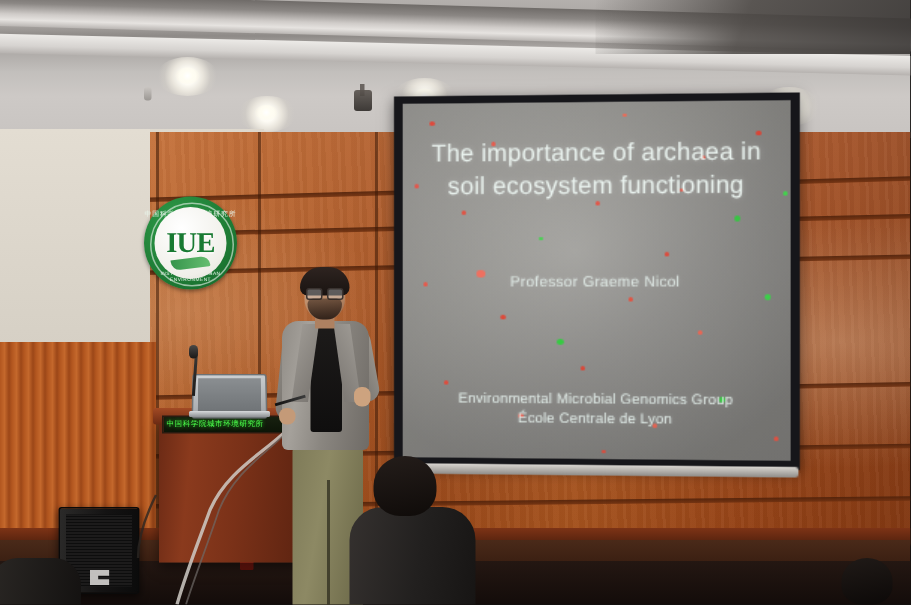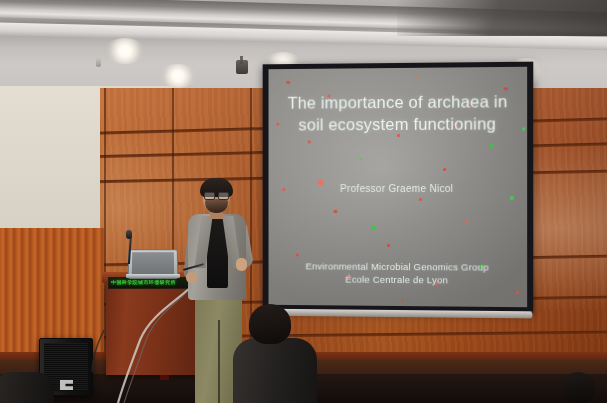--- a/index.html
+++ b/index.html
@@ -402,20 +402,28 @@
     <div class="groove" style="left:0;top:212px;width:607px;transform:rotate(-0.8deg);"></div>
     <div class="groove" style="left:0;top:246px;width:607px;transform:rotate(-0.6deg);"></div>
     <div class="wall-seam" style="left:172px;top:0;width:2px;height:275px;"></div>
     <div class="wall-seam" style="left:250px;top:0;width:2px;height:275px;"></div>
     <div class="wall-seam" style="left:104px;top:0;width:2px;height:275px;"></div>
   </div>
 
   <div class="left-beige-panel"></div>
   <div class="left-slat"></div>
 
+  <div class="logo">
+    <div class="logo-ring2"></div>
+    <div class="logo-cn">中国科学院城市环境研究所</div>
+    <div class="logo-en">INSTITUTE OF URBAN ENVIRONMENT</div>
+    <div class="logo-inner"></div>
+    <div class="logo-text">IUE</div>
+    <div class="logo-leaf"></div>
+  </div>
 
   <div class="screen-frame">
     <div class="screen">
       <div class="screen-vign"></div>
 
       <div class="speck" style="left:18px;top:12px;width:4px;height:3px;background:#e0483a;"></div>
       <div class="speck" style="left:60px;top:26px;width:3px;height:3px;background:#e8584a;"></div>
       <div class="speck" style="left:148px;top:8px;width:3px;height:2px;background:#ef6a55;"></div>
       <div class="speck" style="left:200px;top:36px;width:3px;height:3px;background:#e24a3a;"></div>
       <div class="speck" style="left:236px;top:20px;width:4px;height:3px;background:#dd4232;"></div>

